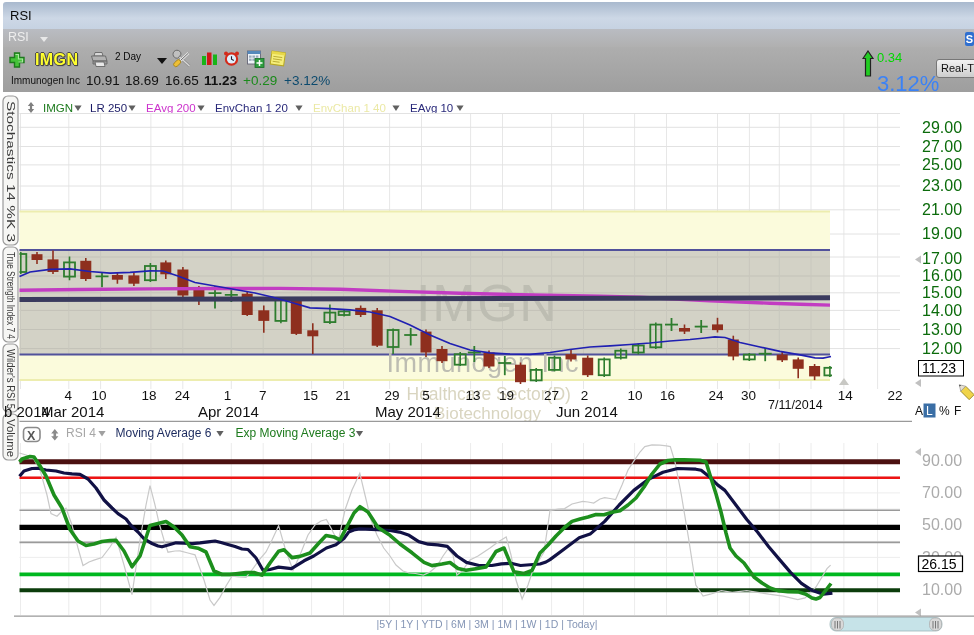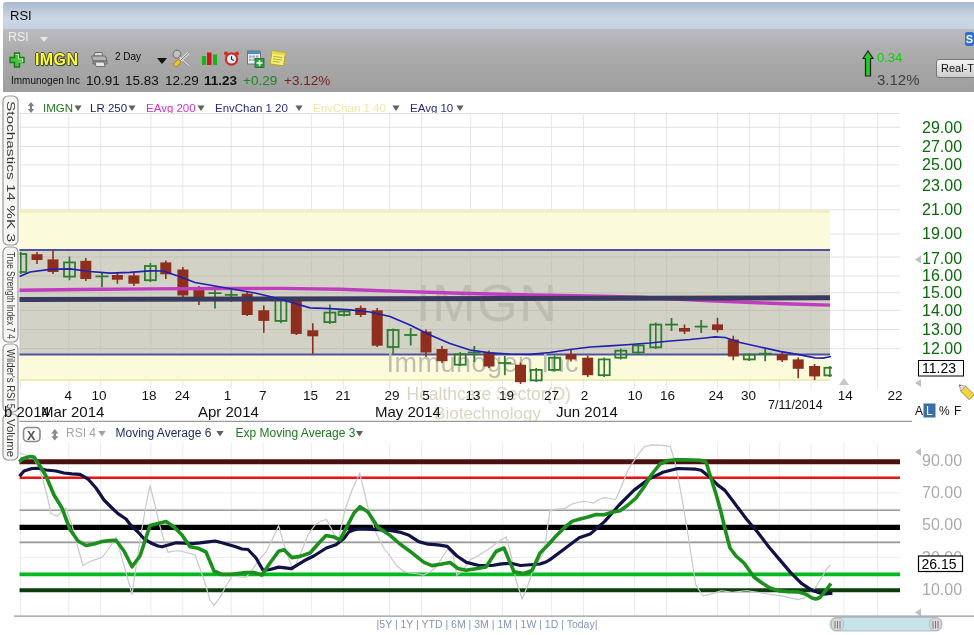--- a/index.html
+++ b/index.html
@@ -8,21 +8,21 @@
 #tb1{position:absolute;left:3px;top:29px;width:971px;height:18px;background:linear-gradient(#b9bcc2,#b0b0b0)}
 #tb1 .rsi{position:absolute;left:5px;top:1px;font-size:12.5px;color:#eeeeee}
 #sbtn{position:absolute;right:0px;top:3px;width:9px;height:14px;background:#2f6fd0;border-radius:2px;color:#fff;font-size:11px;font-weight:bold;text-align:center;line-height:14px}
 #tb2{position:absolute;left:3px;top:47px;width:971px;height:45px;background:linear-gradient(#aeaeae,#9e9e9e)}
 #row3{position:absolute;left:3px;top:71px;width:800px;height:21px;font-size:13.5px;color:#111}
 #row3 span{top:2px}
 #imgn{position:absolute;left:32px;top:4px;font-size:16px;font-weight:bold;color:#ffff2e;text-shadow:-1px 0 0 #4a4a4a,0 -1px 0 #4a4a4a,1px 0 0 #4a4a4a,0 1px 0 #4a4a4a,1px 1px 1px #333;letter-spacing:0.4px}
 .t2{position:absolute;top:4px;font-size:10px;color:#0a0a0a}
 #uparrow{position:absolute;left:862px;top:50px}
 #chg1{position:absolute;left:877px;top:50px;font-size:13px;color:#00d800}
-#chg2{position:absolute;left:877px;top:71px;font-size:15px;color:#404040}
+#chg2{position:absolute;left:877px;top:71px;font-size:22px;color:#3b82f6}
 #rtbtn{position:absolute;left:936px;top:59px;width:40px;white-space:nowrap;overflow:hidden;height:19px;background:linear-gradient(#f2f2f2,#cdcdcd);border:1px solid #777;border-radius:3px 0 0 3px;font-size:11px;color:#111;padding-left:4px;line-height:17px}
 #chart{position:absolute;left:0;top:92px;width:974px;height:543px}
 </style></head>
 <body>
 <div id="win">
   <div id="title">
       <span>RSI</span>
     </div>
   <div id="tb1">
       <span class="rsi">RSI</span>
@@ -93,25 +93,25 @@
       </g>
 
       <polygon points="154,11 164,11 159,17" fill="#111"></polygon>
     </svg>
     <span id="imgn">IMGN</span>
     <span class="t2" style="left:112px">2 Day</span>
   </div>
   <div id="row3">
     <span style="position:absolute;left:8px;top:4px;font-size:10px">Immunogen Inc</span>
     <span style="position:absolute;left:83px">10.91</span>
-    <span style="position:absolute;left:122px">15.83</span>
-    <span style="position:absolute;left:162px">12.29</span>
+    <span style="position:absolute;left:122px">18.69</span>
+    <span style="position:absolute;left:162px">16.65</span>
     <span style="position:absolute;left:201px;font-weight:bold">11.23</span>
     <span style="position:absolute;left:240px;color:#1c8a1c">+0.29</span>
-    <span style="position:absolute;left:281px;color:#7f1d1d">+3.12%</span>
+    <span style="position:absolute;left:281px;color:#0c4a6e">+3.12%</span>
   </div>
   <svg id="uparrow" width="13" height="28">
       <path d="M6 1 L11 8.5 h-2.5 V26 h-5 V8.5 h-2.5 z" fill="#22cc22" stroke="#222" stroke-width="1.2"></path>
     </svg>
   <div id="chg1">0.34</div>
   <div id="chg2">3.12%</div>
   <div id="rtbtn">Real-Ti</div>
   <svg id="chart" viewBox="0 92 974 543" width="974" height="543" font-family="Liberation Sans,sans-serif">
 <rect x="3" y="96" width="15" height="149" rx="5" fill="#f6f6f4" stroke="#9a9a9a" stroke-width="1.2"></rect>
 <text x="7" y="101" transform="rotate(90 7 101)" font-size="10" fill="#3a3a3a" textLength="141" lengthAdjust="spacingAndGlyphs">Stochastics 14 %K 3</text>

